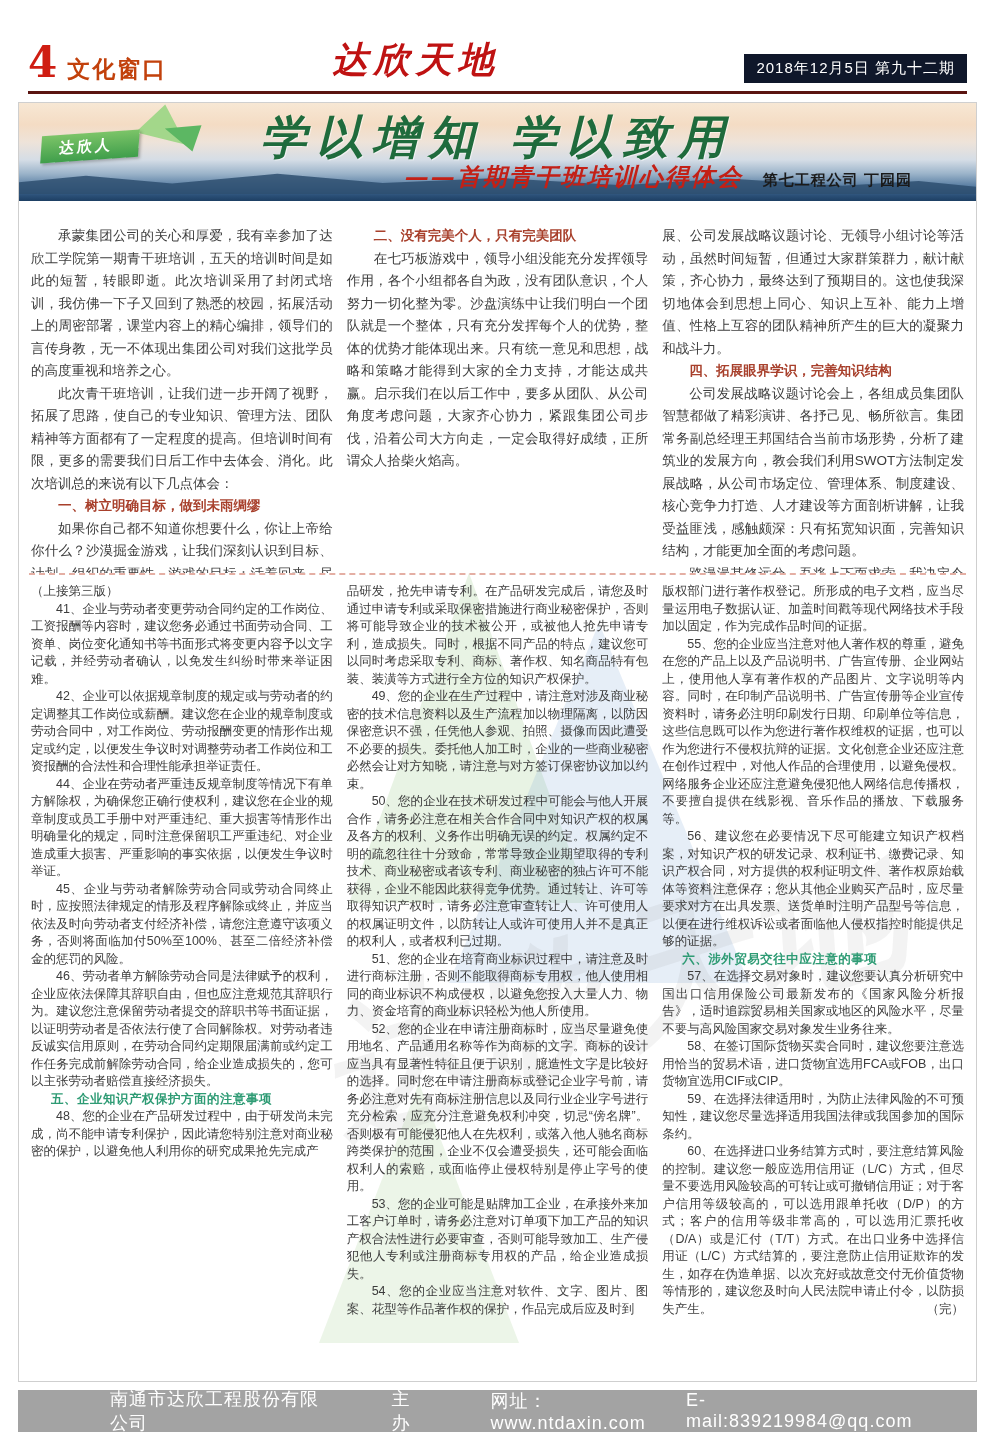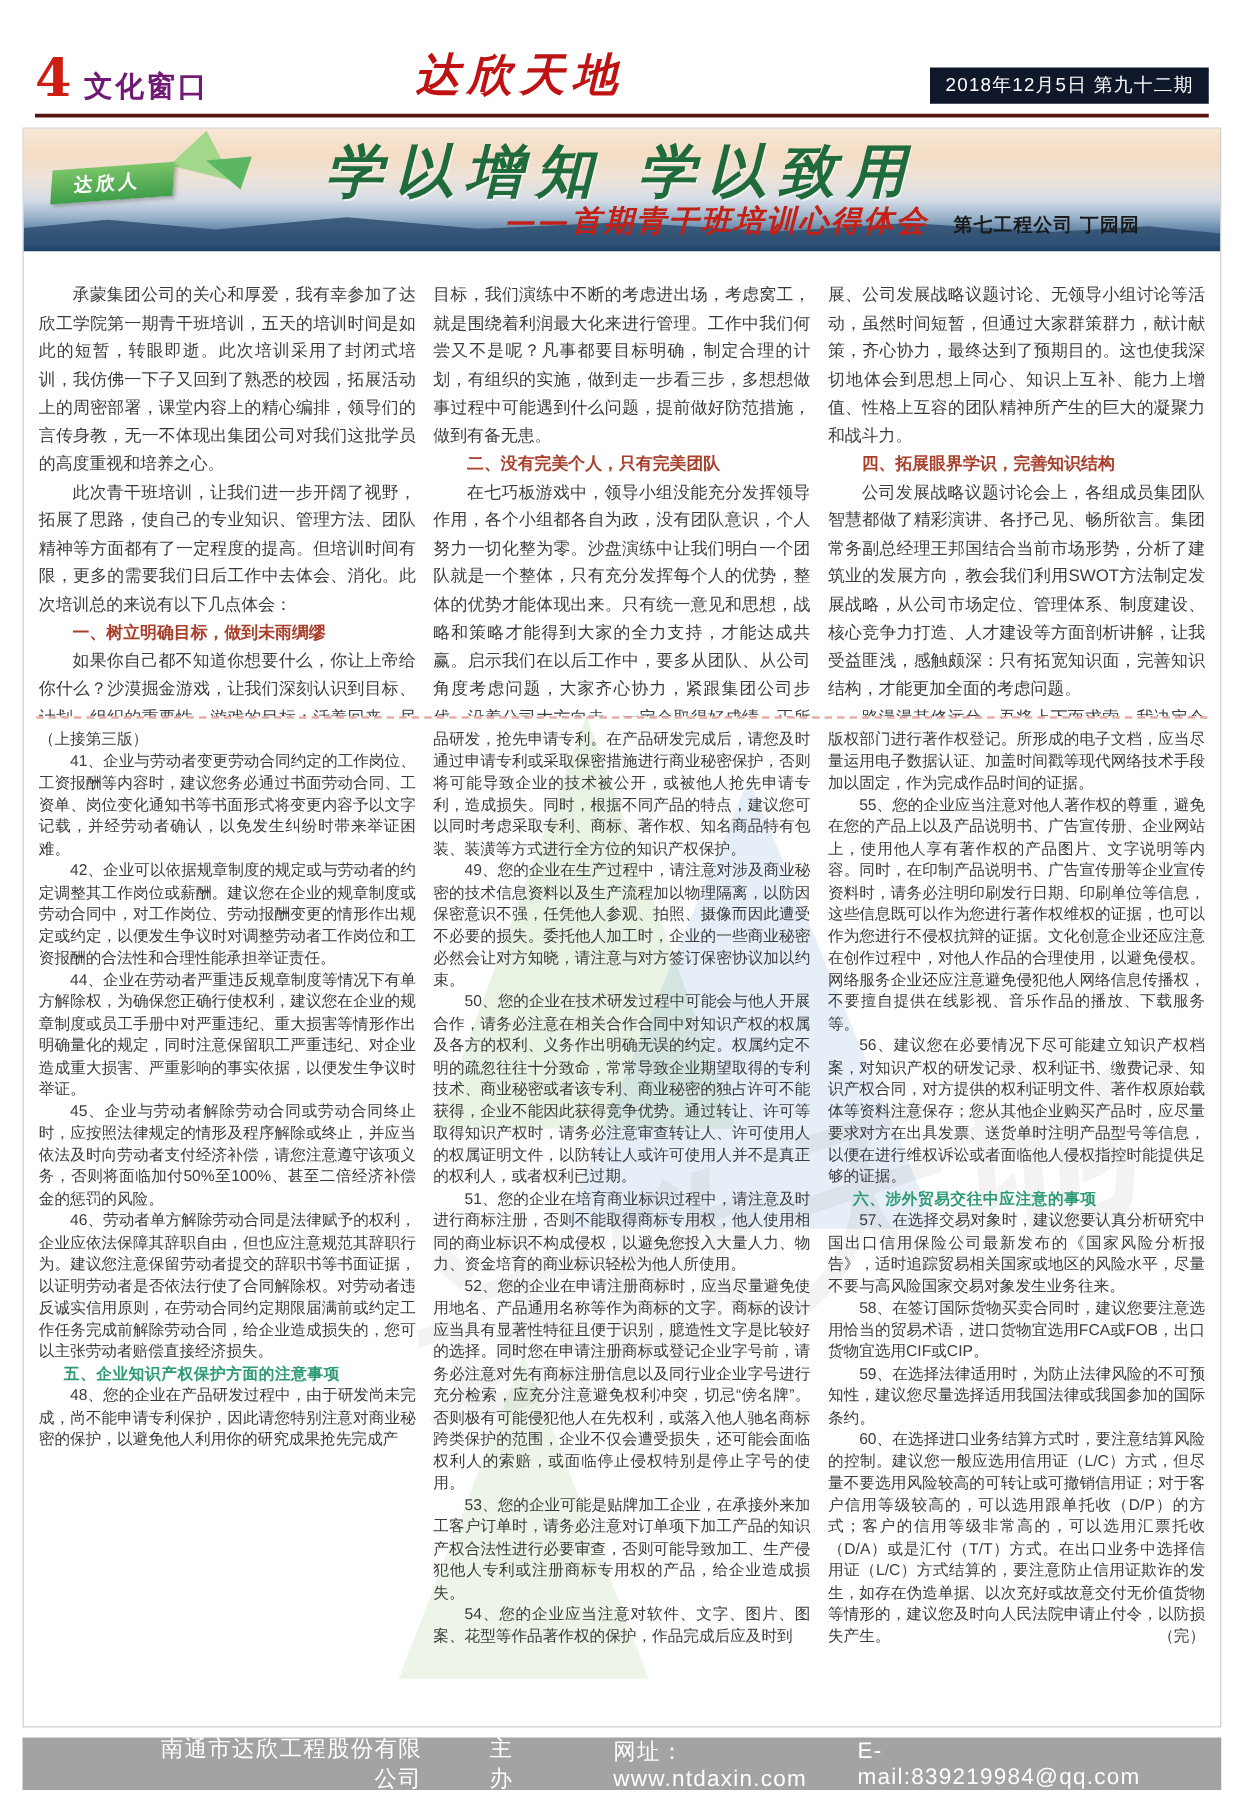--- a/index.html
+++ b/index.html
@@ -7,21 +7,21 @@
   body {
     width:995px; height:1437px; overflow:hidden;
     font-family:"Liberation Sans","DejaVu Sans",sans-serif;
     color:#3a3a3a; padding-top:42px;
   }
   
   .hdr { margin:0 28px; display:flex; align-items:flex-end; justify-content:space-between;
          border-bottom:3px solid #5a1410; padding-bottom:6px; height:52px; }
   .hdr-left { display:flex; align-items:baseline; gap:10px; }
   .pagenum { color:#cf1d12; font-size:42px; font-weight:bold; line-height:0.9; font-family:"DejaVu Serif",serif; }
-  .section { font-size:23px; font-weight:bold; color:#701a75; letter-spacing:2px; }
+  .section { font-size:23px; font-weight:bold; color:#c2410c; letter-spacing:2px; }
   .masthead { font-size:36px; font-weight:bold; font-style:italic; color:#bf1212;
               font-family:"DejaVu Serif","Liberation Serif",serif; letter-spacing:6px;
               transform:translateX(-40px); }
   .datebox { background:#0f172a; color:#fff; font-size:15px; padding:5px 12px; letter-spacing:1px; margin-bottom:2px; }
   
   .frame { margin:8px 18px 0; border:1px solid #cfcfcf; position:relative; background:#fff; }
   
   .banner { position:relative; height:98px; overflow:hidden;
     background:linear-gradient(180deg,#f7e7d4 0%,#f4dcc4 22%,#eee3d9 40%,#d5dde6 58%,#9cb4ca 72%,#53799f 86%,#2c5179 94%,#1d3f63 100%); }
   .mountains { position:absolute; left:0; right:0; bottom:7px; height:26px; background:#2e4f70; opacity:.85;
@@ -62,21 +62,21 @@
   .dash-div { border-top:2px dashed #e4afa4; margin:0 10px; }
   
   .bot-cols { padding:8px 12px 6px; height:806px; overflow:hidden;
     font-size:12.5px; line-height:17.5px; color:#3c3c3c; }
   .note { text-indent:0; }
   .end-mark { text-align:right; margin-top:-17.5px; }
   
   .footer { margin:8px 18px 0; height:42px; background:#a3a3a3; color:#fff;
     display:flex; align-items:center; font-size:18px; letter-spacing:1px;
     padding:0 64px 0 92px; }
-  .footer .f1 { margin-right:54px;text-align:right; }
+  .footer .f1 { margin-right:54px; }
   .footer .f2 { margin-right:64px; }
   .footer .f3 { flex:1 1 auto; }
   .footer .f4 { }
 </style>
 </head>
 <body>
 
 <div class="hdr">
   <div class="hdr-left">
     <span class="pagenum">4</span>
@@ -106,21 +106,20 @@
   <div class="wm wm-txt">达欣天地</div>
 
   <div class="cols top-cols">
     <div class="col">
         <div class="blk p">承蒙集团公司的关心和厚爱，我有幸参加了达欣工学院第一期青干班培训，五天的培训时间是如此的短暂，转眼即逝。此次培训采用了封闭式培训，我仿佛一下子又回到了熟悉的校园，拓展活动上的周密部署，课堂内容上的精心编排，领导们的言传身教，无一不体现出集团公司对我们这批学员的高度重视和培养之心。</div>
         <div class="blk p">此次青干班培训，让我们进一步开阔了视野，拓展了思路，使自己的专业知识、管理方法、团队精神等方面都有了一定程度的提高。但培训时间有限，更多的需要我们日后工作中去体会、消化。此次培训总的来说有以下几点体会：</div>
         <div class="blk redhead">一、树立明确目标，做到未雨绸缪</div>
         <div class="blk p">如果你自己都不知道你想要什么，你让上帝给你什么？沙漠掘金游戏，让我们深刻认识到目标、计划、组织的重要性。游戏的目标：活着回来，尽可能多获取宝藏。游戏过程中我们会设定一些小目标，并不断的调整计划，改变决策。沙盘演练中，利润最大化就是我们的</div>
       </div>
     <div class="col">
-        <div class="blk cont">目标，我们演练中不断的考虑进出场，考虑窝工，就是围绕着利润最大化来进行管理。工作中我们何尝又不是呢？凡事都要目标明确，制定合理的计划，有组织的实施，做到走一步看三步，多想想做事过程中可能遇到什么问题，提前做好防范措施，做到有备无患。</div>
         <div class="blk redhead">二、没有完美个人，只有完美团队</div>
         <div class="blk p">在七巧板游戏中，领导小组没能充分发挥领导作用，各个小组都各自为政，没有团队意识，个人努力一切化整为零。沙盘演练中让我们明白一个团队就是一个整体，只有充分发挥每个人的优势，整体的优势才能体现出来。只有统一意见和思想，战略和策略才能得到大家的全力支持，才能达成共赢。启示我们在以后工作中，要多从团队、从公司角度考虑问题，大家齐心协力，紧跟集团公司步伐，沿着公司大方向走，一定会取得好成绩，正所谓众人拾柴火焰高。</div>
       </div>
     <div class="col">
         <div class="blk cont">展、公司发展战略议题讨论、无领导小组讨论等活动，虽然时间短暂，但通过大家群策群力，献计献策，齐心协力，最终达到了预期目的。这也使我深切地体会到思想上同心、知识上互补、能力上增值、性格上互容的团队精神所产生的巨大的凝聚力和战斗力。</div>
         <div class="blk redhead">四、拓展眼界学识，完善知识结构</div>
         <div class="blk p">公司发展战略议题讨论会上，各组成员集团队智慧都做了精彩演讲、各抒己见、畅所欲言。集团常务副总经理王邦国结合当前市场形势，分析了建筑业的发展方向，教会我们利用SWOT方法制定发展战略，从公司市场定位、管理体系、制度建设、核心竞争力打造、人才建设等方面剖析讲解，让我受益匪浅，感触颇深：只有拓宽知识面，完善知识结构，才能更加全面的考虑问题。</div>
         <div class="blk p">路漫漫其修远兮，吾将上下而求索。我决定今后更加用心学习、细心思考，立足本职、热心工作，用不懈的努力来争取更大的进步，用业绩来回报公司的培养。</div>
       </div>
   </div>

